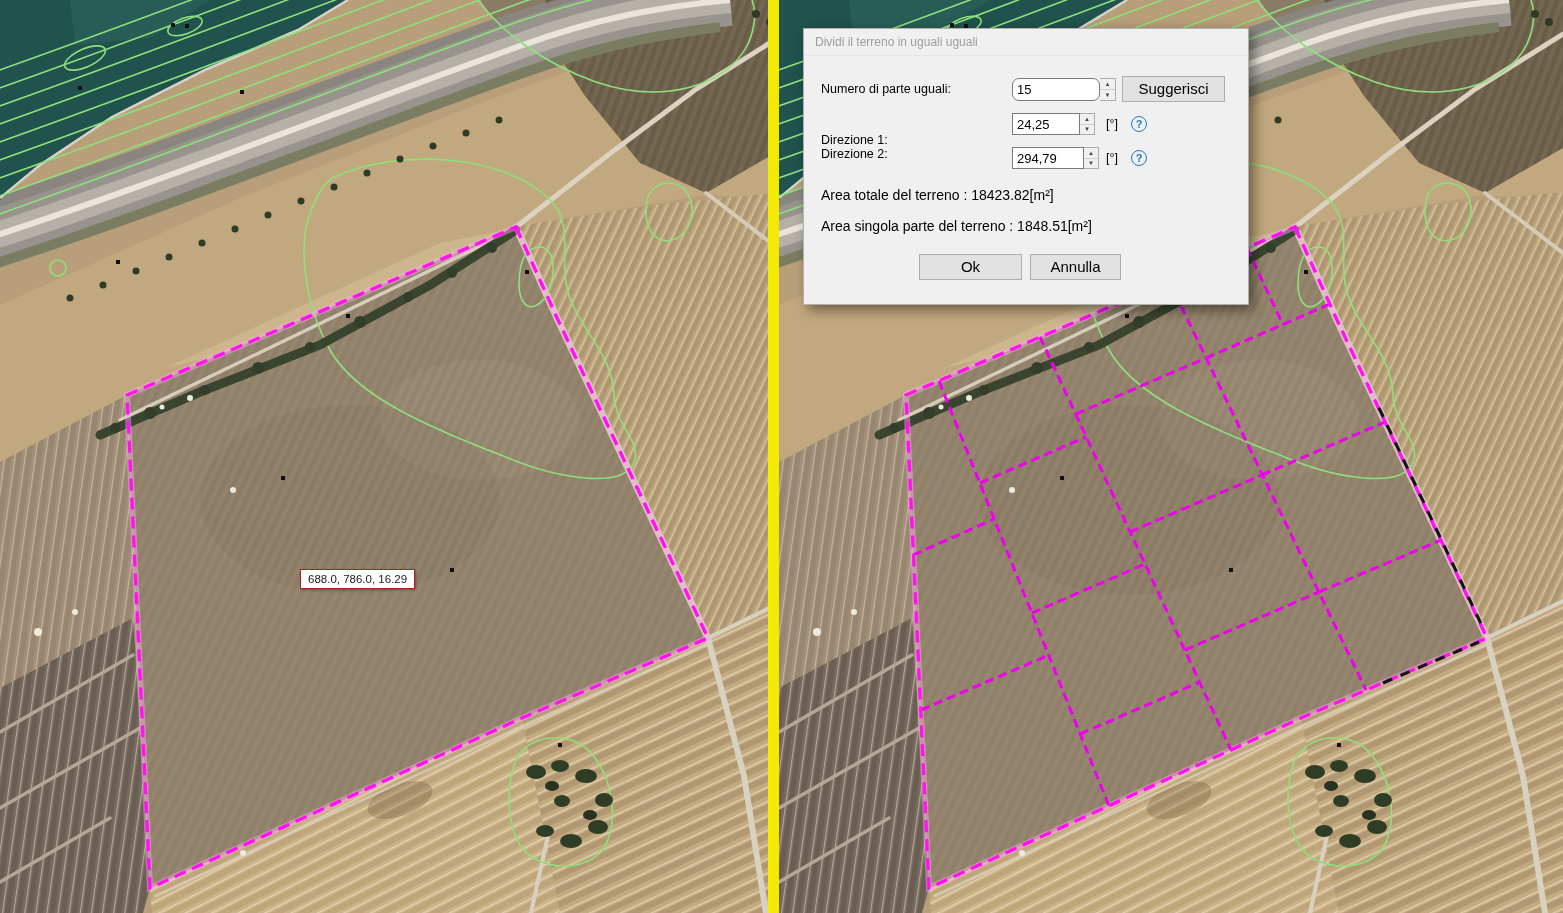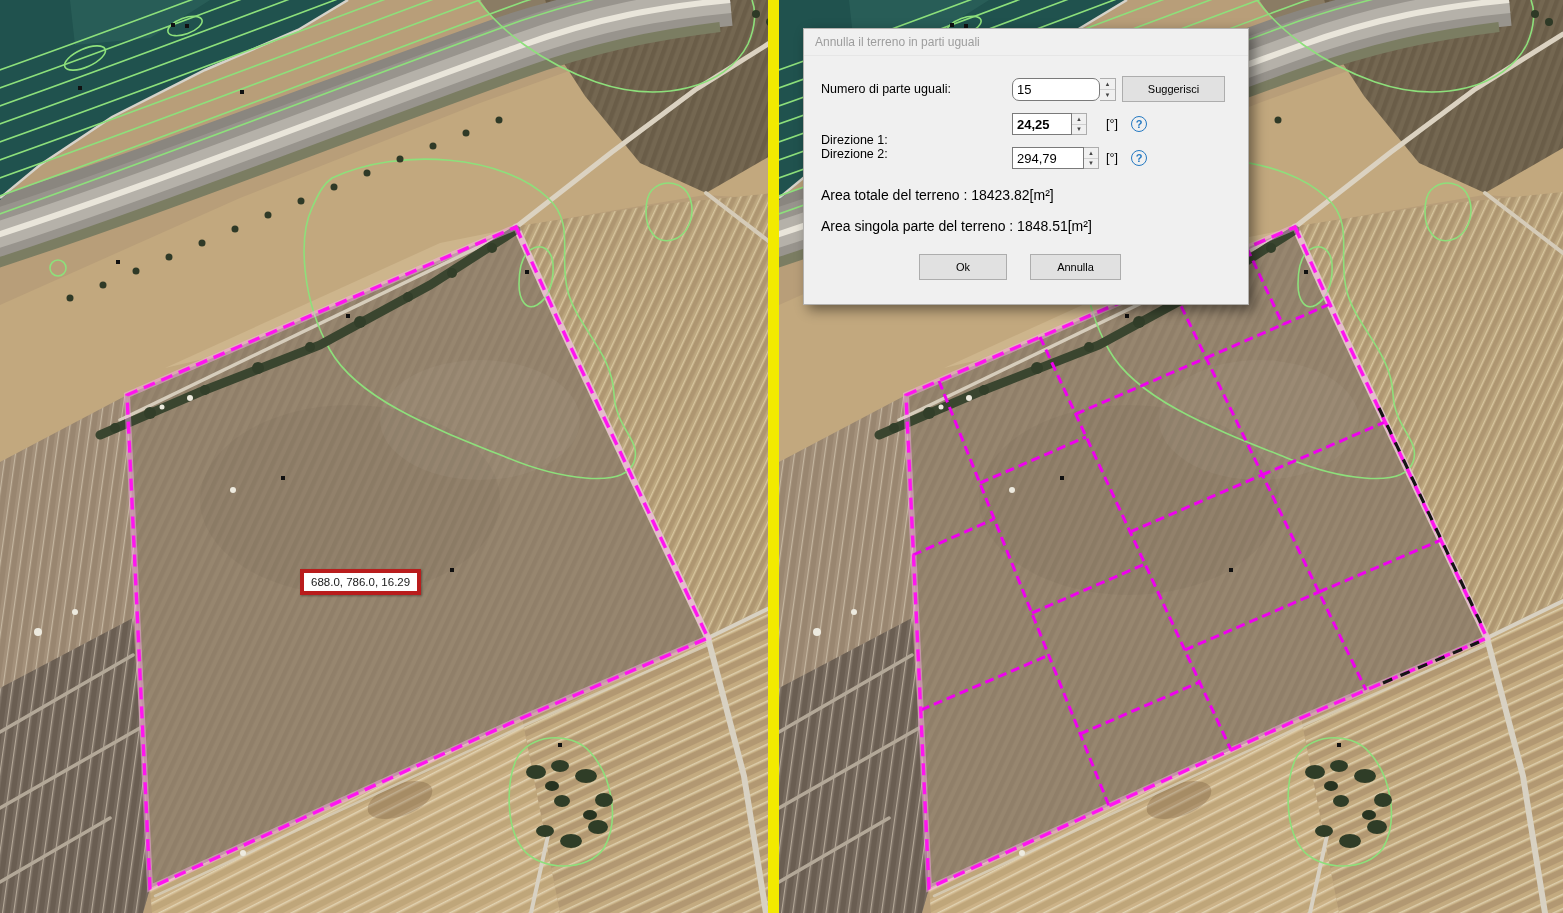--- a/index.html
+++ b/index.html
@@ -5,21 +5,21 @@
   html,body{margin:0;padding:0;background:#222;}
   #app{position:relative;width:1563px;height:913px;overflow:hidden;
        font-family:"Liberation Sans","DejaVu Sans",sans-serif;background:#b89e79;}
   .pane{position:absolute;top:0;height:913px;overflow:hidden;}
   #pane-left{left:0;width:768px;}
   #pane-right{left:779px;width:784px;}
   #divider{position:absolute;top:0;left:768px;width:11px;height:913px;}
   svg{display:block;}
 
   
-  .tooltip{position:absolute;left:300px;top:569px;background:#ffffff;border:4px solid #b91c1c;
+  .tooltip{position:absolute;left:300px;top:569px;background:#ffffff;border:1px solid #b91c1c;
            box-shadow:1px 1px 2px rgba(0,0,0,.35);font-size:11.5px;color:#1a1a1a;
            padding:3px 7px;white-space:nowrap;}
 
   
   .dialog{position:absolute;left:24px;top:28px;width:444px;height:275px;background:#f0f0f0;
           border:1px solid #b2b0ad;box-shadow:5px 5px 12px rgba(0,0,0,.45);font-size:12.5px;color:#000;}
   .titlebar{height:26px;line-height:26px;padding-left:11px;color:#9d9d9d;font-size:12px;
             background:#f0f0f0;border-bottom:1px solid #e6e6e6;
             white-space:nowrap;overflow:hidden;}
   .dlg-label{position:absolute;left:17px;line-height:15px;}
@@ -29,21 +29,21 @@
   .spin{width:16px;box-sizing:border-box;border:1px solid #adadad;border-left:none;background:#f0f0f0;
         display:flex;flex-direction:column;}
   .spin .sbtn{flex:1;font-size:6px;line-height:6px;display:flex;align-items:center;justify-content:center;
         color:#444;background:#f0f0f0;}
   .spin .sbtn:first-child{border-bottom:1px solid #d0d0d0;}
   .unit{position:absolute;font-size:12.5px;color:#000;}
   .help{position:absolute;width:16px;height:16px;border-radius:50%;border:1.5px solid #2479c2;
         color:#2479c2;font-size:11px;font-weight:bold;display:flex;align-items:center;
         justify-content:center;box-sizing:border-box;background:transparent;}
   .info-line{position:absolute;left:17px;font-size:14px;}
-  .btn{position:absolute;height:26px;background:#e1e1e1;border:1px solid #adadad;font-size:11px;
+  .btn{position:absolute;height:26px;background:#e1e1e1;border:1px solid #adadad;font-size:15px;
        font-family:"Liberation Sans",sans-serif;text-align:center;line-height:24px;box-sizing:border-box;
        cursor:default;}
 </style>
 </head>
 <body>
 
 <div id="app">
 
   <div class="pane" id="pane-left">
     <svg width="784" height="913" viewBox="0 0 784 913">
@@ -246,35 +246,35 @@
           <line x1="427" y1="358" x2="551" y2="304" stroke="#ee00ee" stroke-width="3" stroke-dasharray="9 5"></line>
           <line x1="483" y1="475" x2="606" y2="422" stroke="#ee00ee" stroke-width="3" stroke-dasharray="9 5"></line>
           <line x1="540" y1="592" x2="662" y2="540" stroke="#ee00ee" stroke-width="3" stroke-dasharray="9 5"></line>
           <polygon points="516,227 558,320 708,638 522,718 150,888 127,395" fill="none" stroke="#ff14f0" stroke-width="3.4" stroke-dasharray="12 7"></polygon>
           <line x1="600" y1="408" x2="704" y2="628" stroke="#151515" stroke-width="3.2" stroke-dasharray="10 9"></line>
           <line x1="604" y1="683" x2="700" y2="642" stroke="#151515" stroke-width="3.2" stroke-dasharray="10 9"></line>
         </g>
     </svg>
 
     <div class="dialog">
-      <div class="titlebar">Annulla il terreno in parti uguali</div>
+      <div class="titlebar">Dividi il terreno in uguali uguali</div>
 
       <div class="dlg-label" style="top:53px;">Numero di parte uguali:</div>
       <div class="input-group" style="left:208px;top:49px;">
         <input class="num-input" style="width: 88px; border-radius: 7px;" value="15">
         <div class="spin" style="height:23px;">
           <div class="sbtn">▲</div>
           <div class="sbtn">▼</div>
         </div>
       </div>
       <div class="btn" style="left:318px;top:47px;width:103px;">Suggerisci</div>
 
       <div class="dlg-label" style="top:104px;">Direzione 1:</div>
       <div class="input-group" style="left:208px;top:84px;">
-        <input class="num-input" style="width: 60px; height: 22px; font-weight: bold;" value="24,25">
+        <input class="num-input" style="width: 68px; height: 22px;" value="24,25">
         <div class="spin" style="height:22px;width:15px;">
           <div class="sbtn">▲</div>
           <div class="sbtn">▼</div>
         </div>
       </div>
       <div class="unit" style="left:302px;top:88px;">[°]</div>
       <div class="help" style="left:327px;top:87px;">?</div>
 
       <div class="dlg-label" style="top:118px;text-align:center;">Direzione 2:</div>
       <div class="input-group" style="left:208px;top:118px;">
@@ -283,17 +283,17 @@
           <div class="sbtn">▲</div>
           <div class="sbtn">▼</div>
         </div>
       </div>
       <div class="unit" style="left:302px;top:122px;">[°]</div>
       <div class="help" style="left:327px;top:121px;">?</div>
 
       <div class="info-line" style="top:158px;">Area totale del terreno : 18423.82[m²]</div>
       <div class="info-line" style="top:189px;">Area singola parte del terreno : 1848.51[m²]</div>
 
-      <div class="btn" style="left:115px;top:225px;width:88px;">Ok</div>
+      <div class="btn" style="left:115px;top:225px;width:103px;">Ok</div>
       <div class="btn" style="left:226px;top:225px;width:91px;">Annulla</div>
     </div>
   </div>
 </div>
 
 </body></html>

